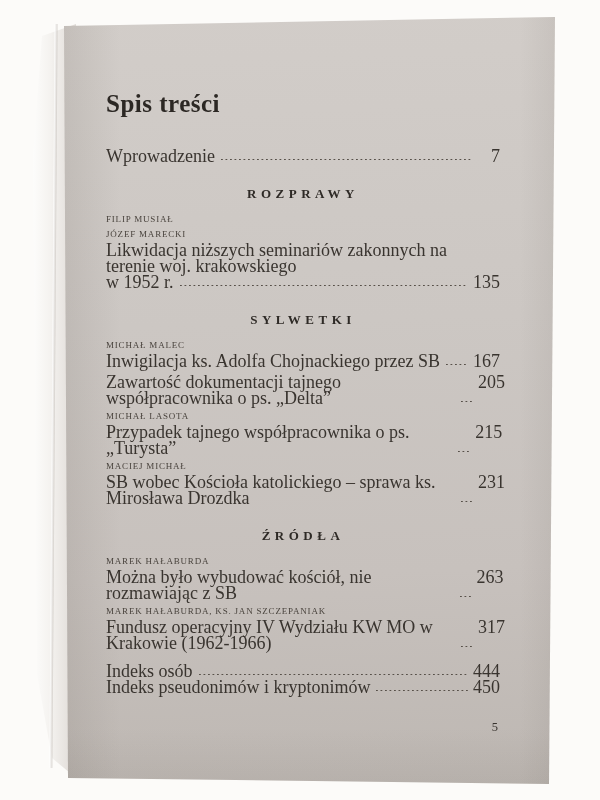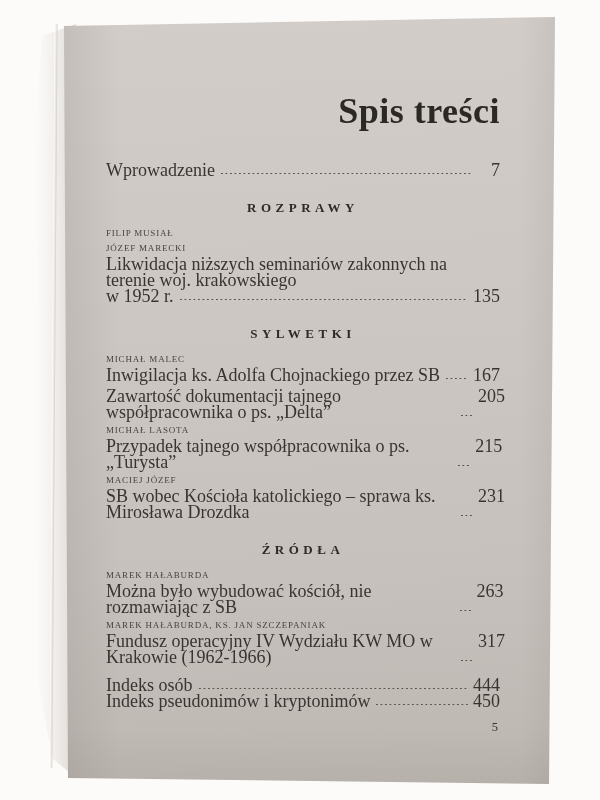--- a/index.html
+++ b/index.html
@@ -37,22 +37,22 @@
     pointer-events:none;
   }
 
   .content{
     position:absolute;left:50px;right:56px;top:0;bottom:0;
     padding-top:78px;color:#39342f;
     filter:blur(.25px);
   }
 
   .toc-title{
-    margin:0 0 30px;text-align:right;
-    font-size:36px;font-weight:bold;letter-spacing:.5px;color:#2c2824;
+    margin:0 0 30px;text-align:left;
+    font-size:25px;font-weight:bold;letter-spacing:.5px;color:#2c2824;
   }
 
   .section-heading{
     margin:22px 0 12px;text-align:center;
     font-size:13px;font-weight:bold;letter-spacing:4.5px;color:#2e2a26;
     line-height:16px;
   }
 
   .entry{margin-bottom:5px;}
   .author{
@@ -138,21 +138,21 @@
       <div class="entry">
         <div class="author">MICHAŁ LASOTA</div>
         <div class="toc-line">
           <span>Przypadek tajnego współpracownika o ps. „Turysta”</span>
           <span class="leader"></span>
           <span class="pg">215</span>
         </div>
       </div>
 
       <div class="entry">
-        <div class="author">MACIEJ JÓZEF</div>
+        <div class="author">MACIEJ MICHAŁ</div>
         <div class="toc-line">
           <span>SB wobec Kościoła katolickiego – sprawa ks. Mirosława Drozdka</span>
           <span class="leader"></span>
           <span class="pg">231</span>
         </div>
       </div>
 
       <div class="section-heading">ŹRÓDŁA</div>
 
       <div class="entry">

